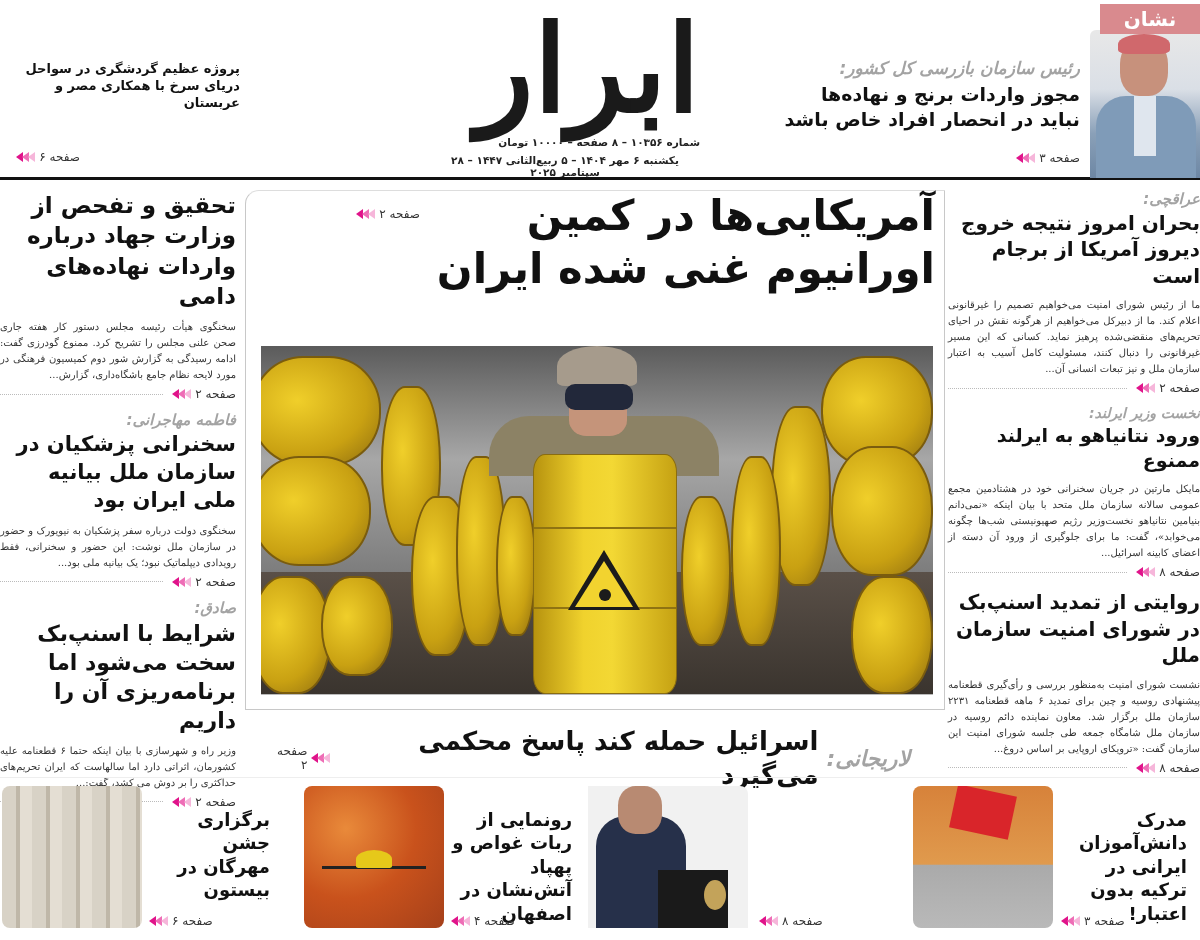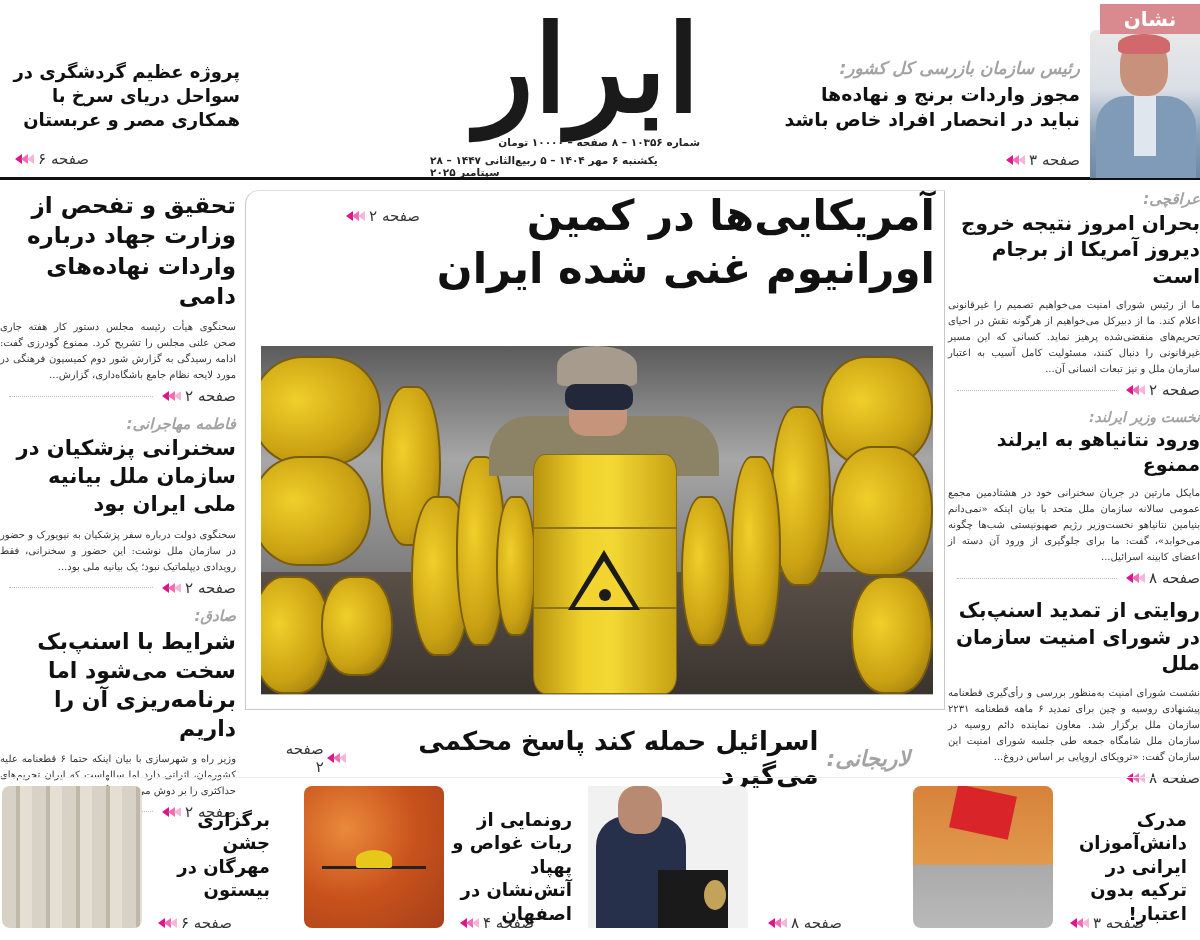--- a/index.html
+++ b/index.html
@@ -4,47 +4,47 @@
 <style>
   * { box-sizing: border-box; margin: 0; padding: 0; }
   html, body { width: 1200px; height: 940px; background: #fff; overflow: hidden; }
   body { font-family: "DejaVu Sans", sans-serif; color: #111; position: relative; direction: rtl; }
 
   .abs { position: absolute; }
 
   
   .masthead-logo { left: 510px; top: -6px; width: 190px; height: 150px; font-family: "DejaVu Serif", serif; font-size: 120px; font-weight: bold; line-height: 150px; text-align: center; color: #1a1a1a; letter-spacing: -6px; }
   .masthead-issue { left: 430px; top: 136px; width: 270px; font-size: 10.5px; text-align: right; color: #222; font-weight: bold; }
-  .masthead-date { left: 430px; top: 154px; width: 270px; font-size: 10.5px; text-align: left; color: #222; font-weight: bold; }
+  .masthead-date { left: 430px; top: 154px; width: 270px; font-size: 10.5px; text-align: center; color: #222; font-weight: bold; }
   .masthead-rule { left: 0; top: 177px; width: 1200px; height: 3px; background: #111; }
 
   .kicker { color: #a3a3a3; font-weight: bold; font-style: italic; }
   .headline { font-weight: 900; color: #111; line-height: 1.32; }
   .body-text { font-family: "DejaVu Serif", serif; font-size: 10px; line-height: 1.6; color: #333; text-align: justify; }
 
-  .page-ref { display: flex; align-items: center; gap: 4px; font-size: 15px; color: #333; direction: rtl; margin-left: 9px; }
+  .page-ref { display: flex; align-items: center; gap: 4px; font-size: 12px; color: #333; direction: rtl; }
   .page-ref .dots { flex: 1; border-top: 1px dotted #bbb; height: 0; margin-right: 6px; }
   .chev { display: inline-flex; direction: ltr; }
   .chev span { display: inline-block; width: 0; height: 0; border-top: 5px solid transparent; border-bottom: 5px solid transparent; border-right: 7px solid #e0138a; margin-left: -1px; }
   .chev span:nth-child(2) { border-right-color: #ee6db6; }
   .chev span:nth-child(3) { border-right-color: #f6b6da; }
 
   
   .tr-tag { left: 1100px; top: 4px; width: 100px; height: 30px; background: #d98a8e; color: #fff; font-weight: bold; font-size: 20px; text-align: center; line-height: 30px; }
   .tr-photo { left: 1090px; top: 30px; width: 110px; height: 148px; background: linear-gradient(180deg,#e8e8e8 0%,#dadfe6 40%,#8aa0b8 70%,#6d87a4 100%); border-radius: 6px 0 0 0; overflow: hidden; }
   .tr-photo .head { position: absolute; left: 30px; top: 8px; width: 48px; height: 58px; background: #c7917c; border-radius: 45% 45% 40% 40%; }
   .tr-photo .hair { position: absolute; left: 28px; top: 4px; width: 52px; height: 20px; background: #d0686c; border-radius: 50% 50% 20% 20%; }
   .tr-photo .suit { position: absolute; left: 6px; top: 66px; width: 100px; height: 90px; background: #7f9bb8; border-radius: 30px 30px 0 0; }
   .tr-photo .shirt { position: absolute; left: 44px; top: 66px; width: 22px; height: 60px; background: #dfe6ee; }
   .tr-kicker { right: 120px; top: 58px; font-size: 17px; }
   .tr-head { right: 120px; top: 82px; width: 300px; font-size: 19px; text-align: right; }
   .tr-ref { right: 120px; top: 151px; }
 
   
-  .tl-head { left: 0; top: 60px; width: 240px; font-size: 18px; text-align: right; }
+  .tl-head { left: 0; top: 60px; width: 240px; font-size: 13px; text-align: right; }
   .tl-ref { left: 0; top: 150px; width: 80px; }
 
   
   .col-left { left: 0; top: 190px; width: 236px; }
   .col-right { left: 948px; top: 190px; width: 252px; }
   .story { margin-bottom: 10px; }
   .story .kicker { font-size: 16px; margin-bottom: 2px; }
   .story .headline { font-size: 22px; margin-bottom: 8px; }
   .story .body-text { margin-bottom: 4px; }
 

